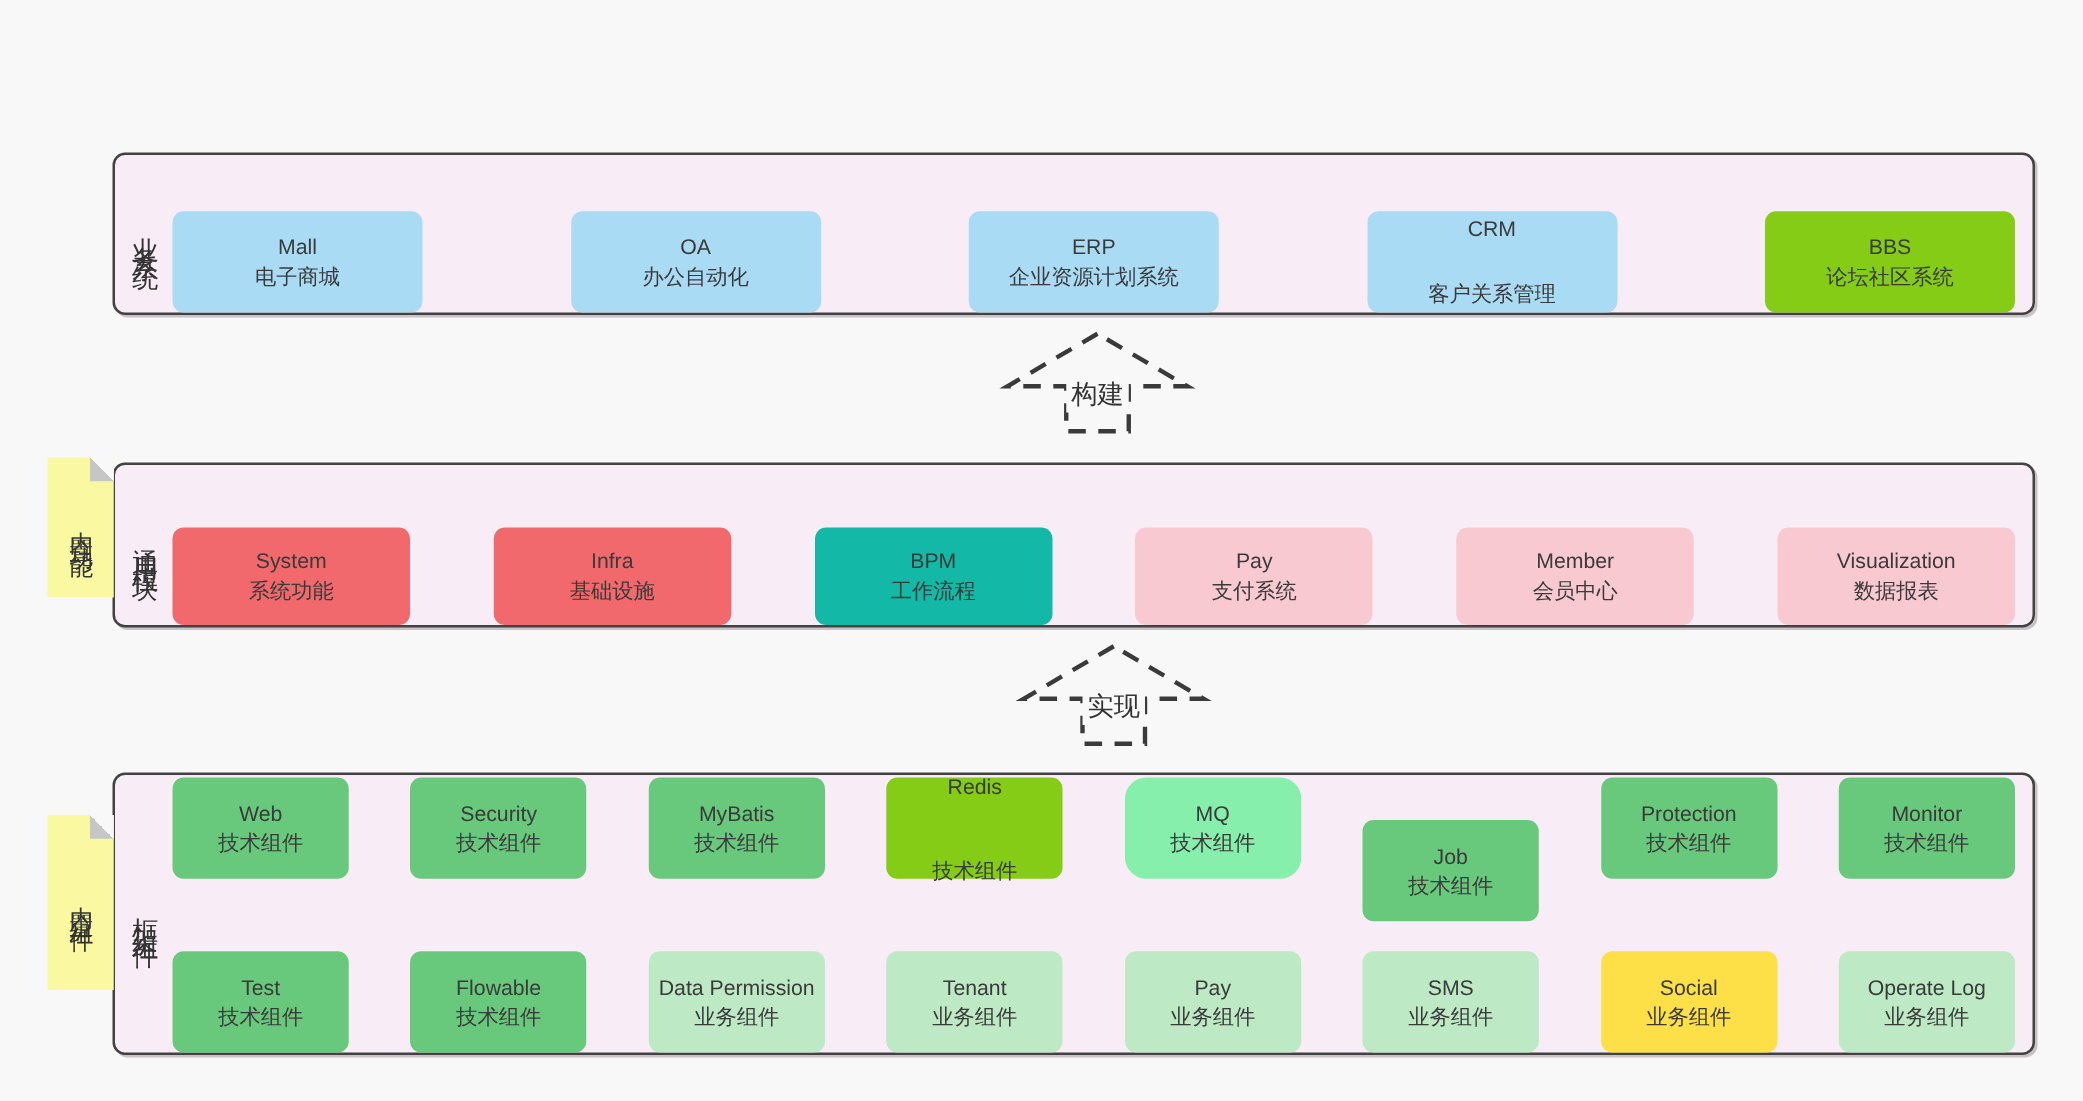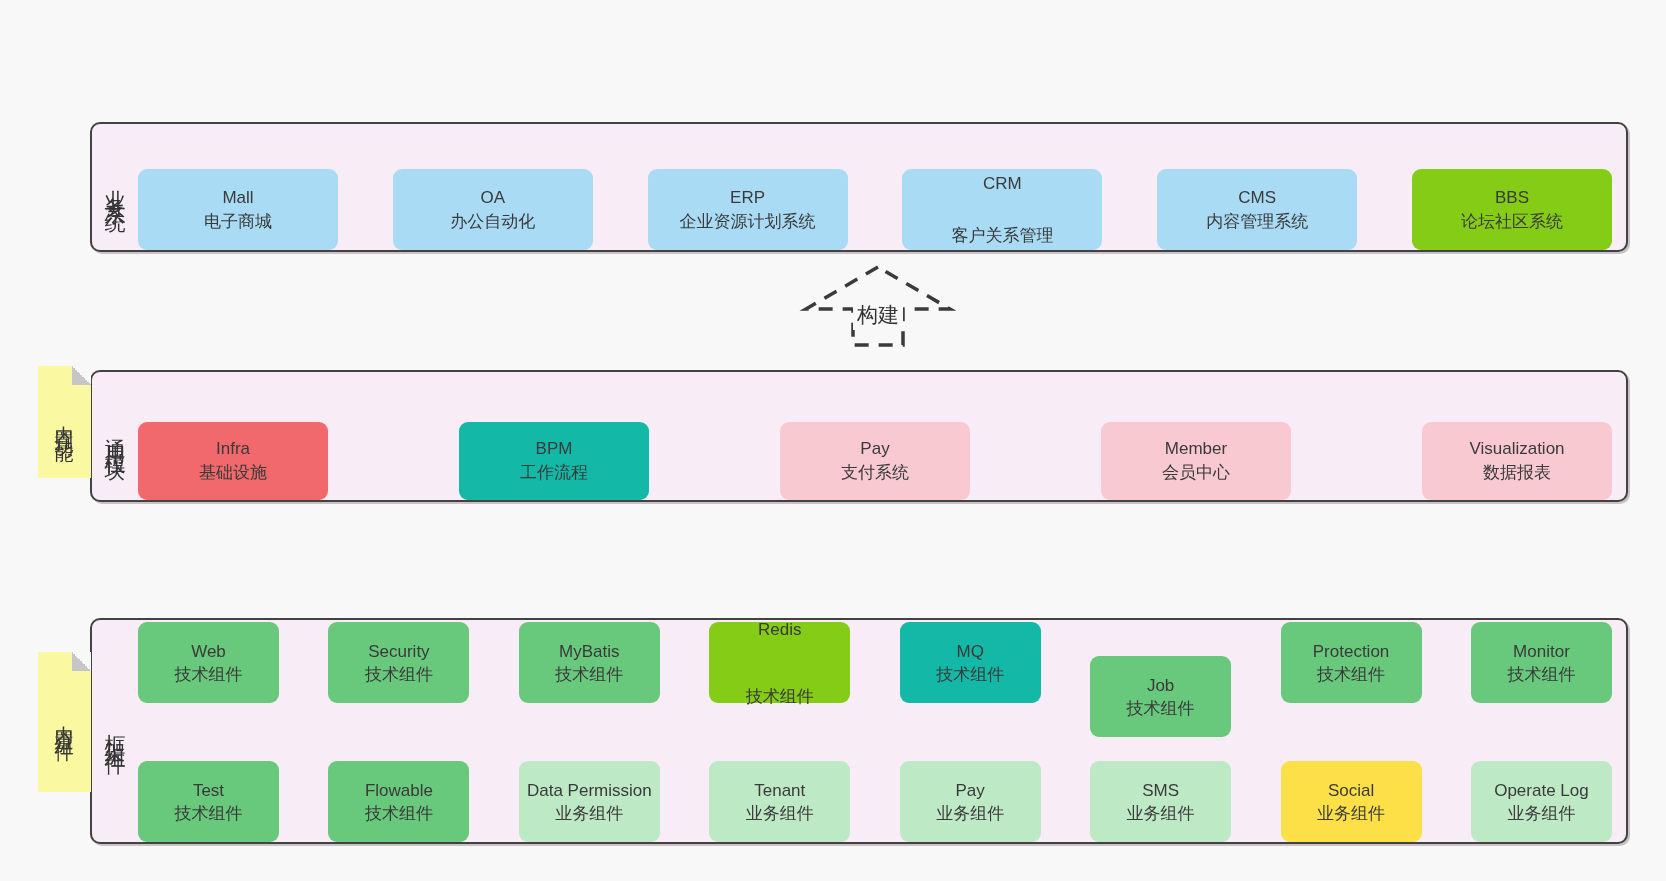--- a/index.html
+++ b/index.html
@@ -94,44 +94,44 @@
             <div>办公自动化</div>
           </div>
           <div class="box" style="background: rgb(169, 219, 244);">
             <div>ERP</div>
             <div>企业资源计划系统</div>
           </div>
           <div class="box" style="background: rgb(169, 219, 244); gap: 28px;">
             <div>CRM</div>
             <div>客户关系管理</div>
           </div>
-          <div class="box" style="background: rgb(169, 219, 244);">
-            <div>CMS</div>
-            <div>内容管理系统</div>
-          </div>
           <div class="box" style="background: #84cc16;">
             <div>BBS</div>
             <div>论坛社区系统</div>
           </div>
         </div>
     </div>
   </section>
 
   <div class="arrow arrow-build">
     <svg viewBox="0 0 150 84">
       <path d="M75 3 L3 45 L50 45 L50 81 L100 81 L100 45 L147 45 Z" fill="none" stroke="#3a3a3a" stroke-width="3.5" stroke-dasharray="14 10"></path>
     </svg>
     <div class="arrow-label">构建</div>
   </div>
 
   <section class="layer layer-1">
     <div class="layer-label">通用模块</div>
     <div class="rows">
       <div class="row">
           <div class="box" style="background: rgb(241, 105, 108);">
+            <div>System</div>
+            <div>系统功能</div>
+          </div>
+          <div class="box" style="background: rgb(241, 105, 108);">
             <div>Infra</div>
             <div>基础设施</div>
           </div>
           <div class="box" style="background: #14b8a6;">
             <div>BPM</div>
             <div>工作流程</div>
           </div>
           <div class="box" style="background: rgb(249, 201, 210);">
             <div>Pay</div>
             <div>支付系统</div>
@@ -141,20 +141,26 @@
             <div>会员中心</div>
           </div>
           <div class="box" style="background: rgb(249, 201, 210);">
             <div>Visualization</div>
             <div>数据报表</div>
           </div>
         </div>
     </div>
   </section>
 
+  <div class="arrow arrow-implement">
+    <svg viewBox="0 0 150 84">
+      <path d="M75 3 L3 45 L50 45 L50 81 L100 81 L100 45 L147 45 Z" fill="none" stroke="#3a3a3a" stroke-width="3.5" stroke-dasharray="14 10"></path>
+    </svg>
+    <div class="arrow-label">实现</div>
+  </div>
 
   <section class="layer layer-2">
     <div class="layer-label">框架组件</div>
     <div class="rows">
       <div class="row">
           <div class="box" style="background: rgb(104, 201, 124);">
             <div>Web</div>
             <div>技术组件</div>
           </div>
           <div class="box" style="background: rgb(104, 201, 124);">
@@ -162,21 +168,21 @@
             <div>技术组件</div>
           </div>
           <div class="box" style="background: rgb(104, 201, 124);">
             <div>MyBatis</div>
             <div>技术组件</div>
           </div>
           <div class="box" style="background: #84cc16; gap: 44px;">
             <div>Redis</div>
             <div>技术组件</div>
           </div>
-          <div class="box" style="background: #14b8a6;">
+          <div class="box" style="background: #86efac; border-radius: 17px;">
             <div>MQ</div>
             <div>技术组件</div>
           </div>
           <div class="box" style="background: rgb(104, 201, 124); margin-top: 34px;">
             <div>Job</div>
             <div>技术组件</div>
           </div>
           <div class="box" style="background: rgb(104, 201, 124);">
             <div>Protection</div>
             <div>技术组件</div>

